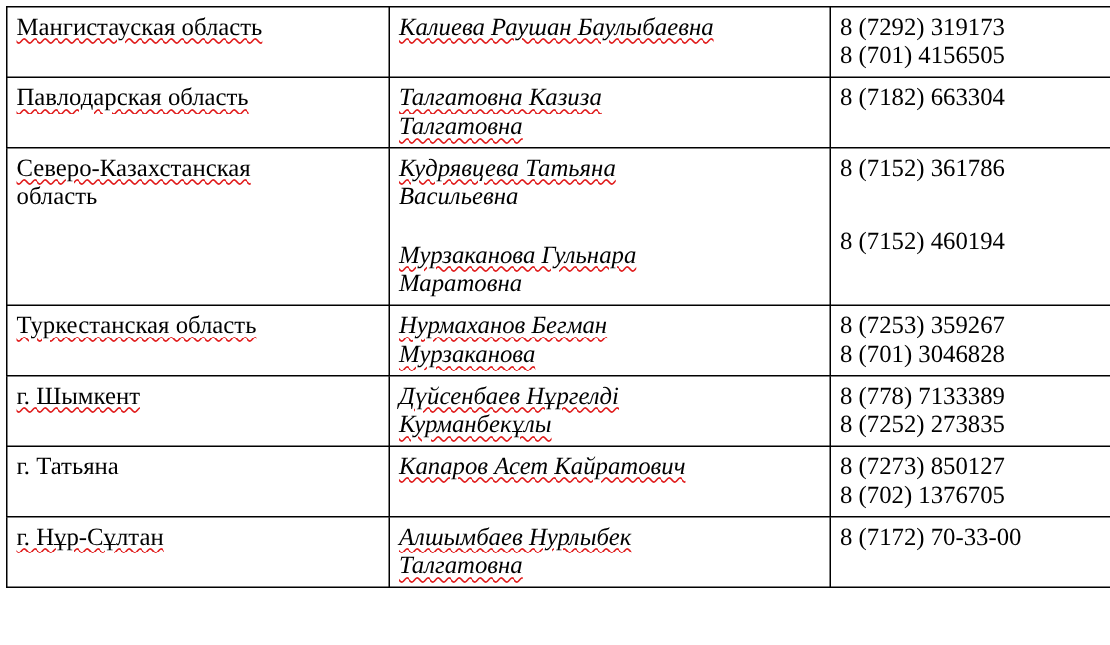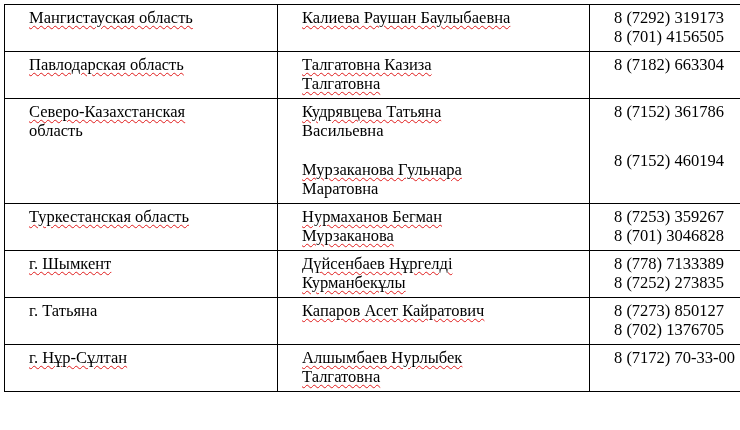--- a/index.html
+++ b/index.html
@@ -22,26 +22,26 @@
   }
   table.contacts {
     border-collapse: collapse;
     table-layout: fixed;
     width: 733px;
     margin: 4px 0 0 4px;
   }
   table.contacts td {
     border: 1px solid #000000;
     vertical-align: top;
-    padding: 3px 5px 4px 24px;
+    padding: 3px 5px 4px 6px;
     font-size: 16.5px;
     line-height: 1.18;
   }
   td.col-region { width: 243px; }
-  td.col-name   { width: 282px; }
+  td.col-name   { width: 282px; font-style: italic; }
   td.col-phone  { width: 200px; }
 
   .cell-line {
     display: block;
     white-space: nowrap;
   }
   .spell {
     
     text-decoration: underline;
     text-decoration-style: wavy;

